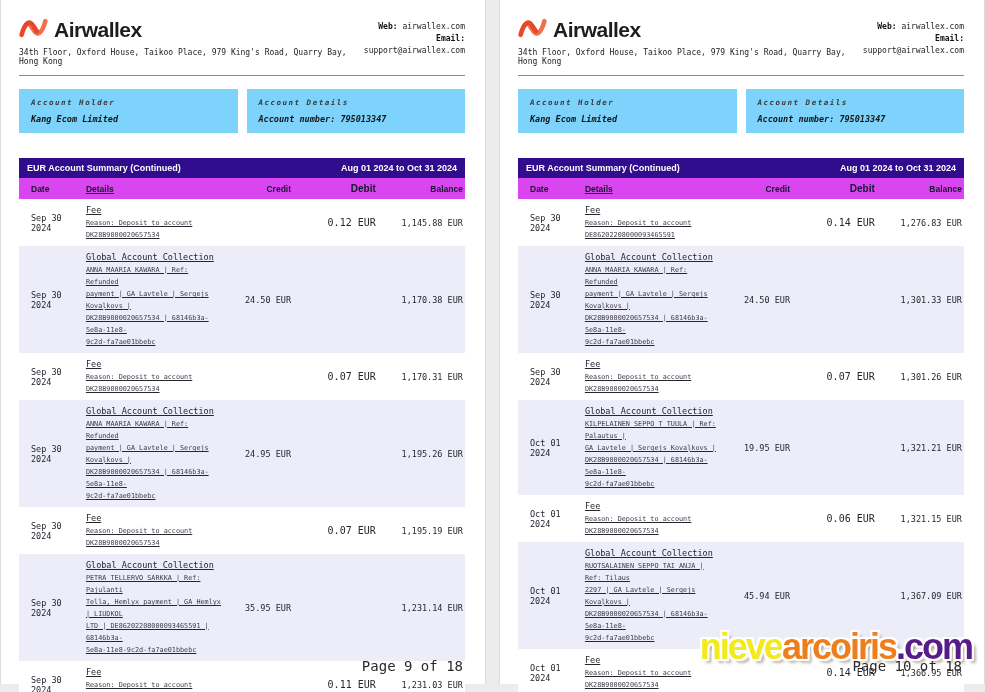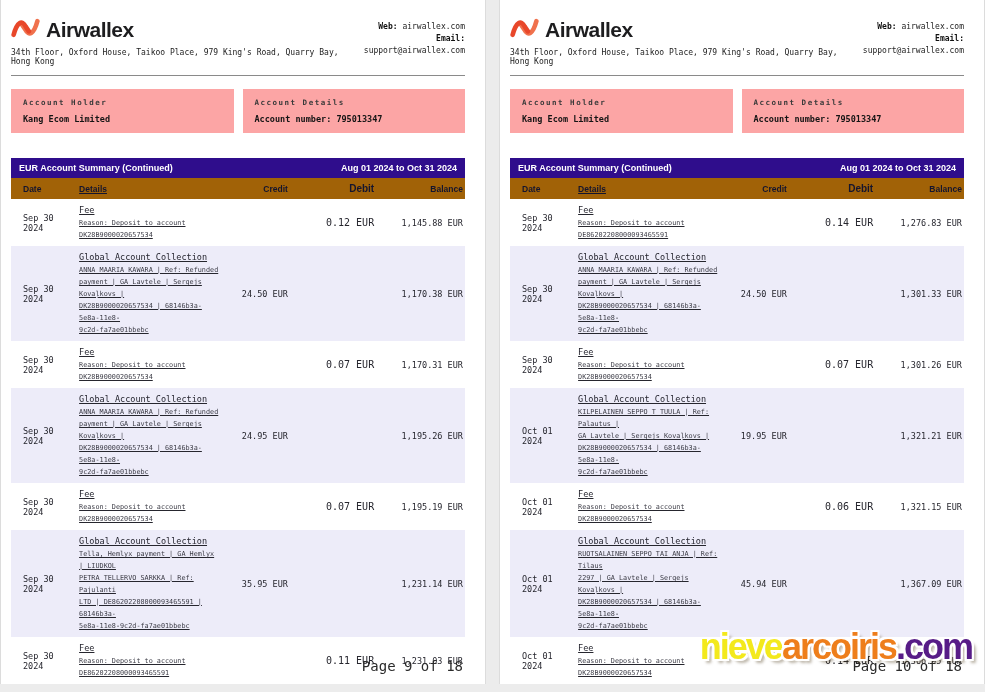--- a/index.html
+++ b/index.html
@@ -1,42 +1,42 @@
 <!DOCTYPE html>
 <html><head>
 <meta charset="utf-8">
 <style>
   html,body{margin:0;padding:0;}
   body{width:985px;height:692px;overflow:hidden;background:#ececec;
        font-family:"DejaVu Sans Mono","Liberation Mono",monospace;color:#26262e;}
   .sheet{display:flex;gap:13px;width:985px;height:692px;}
   .page{flex:1;background:#fff;border:1px solid #dcdcdc;border-top:none;border-bottom:none;
-        box-sizing:border-box;padding:0 20px 0 10px;position:relative;height:684px;}
+        box-sizing:border-box;padding:0 20px 0 18px;position:relative;height:684px;}
 
   
   .hdr{display:flex;justify-content:space-between;align-items:flex-start;margin-top:17px;}
   .brand{display:flex;align-items:center;gap:6px;}
   .brandname{font-family:"Liberation Sans",sans-serif;font-weight:800;font-size:21px;
              letter-spacing:-0.5px;color:#1d1d1f;}
   .contact{text-align:right;font-size:8px;line-height:12px;color:#222;margin-top:4px;}
   .contact b{color:#111;}
   .addr{font-size:8px;color:#222;margin-top:5px;}
   .rule{border-bottom:1px solid #8a8a8a;margin-top:9px;}
 
   
   .boxes{display:flex;gap:9px;margin-top:13px;}
-  .box{flex:1;background:#fca5a5;padding:9px 12px;box-sizing:border-box;}
+  .box{flex:1;background:#7dd3fc;padding:9px 12px;box-sizing:border-box;font-style:italic;}
   .box .lbl{font-size:7.5px;font-weight:bold;letter-spacing:1.5px;color:#3a3a3a;}
   .box .val{font-size:8.5px;font-weight:bold;color:#141414;margin-top:7px;}
 
   
   .banner{margin-top:25px;background:#2f0d8c;color:#fff;display:flex;
           justify-content:space-between;align-items:center;padding:5px 8px;
           font-size:9px;font-weight:bold;font-family:"Liberation Sans",sans-serif;gap:19px;}
-  .thead{display:flex;background:#a16207;font-family:"Liberation Sans",sans-serif;
+  .thead{display:flex;background:#d946ef;font-family:"Liberation Sans",sans-serif;
          font-weight:bold;font-size:8.5px;color:#15152e;padding:5px 0;}
   .trow{display:flex;padding:5px 0;background:#fff;}
   .trow.stripe{background:#edecf9;}
   .c{box-sizing:border-box;}
   .c-date{width:15%;padding-left:12px;display:flex;align-items:center;font-size:8.5px;}
   .c-details{width:31%;display:flex;flex-direction:column;justify-content:center;text-decoration:underline;}
   .c-credit{width:15%;text-align:right;display:flex;align-items:center;
             justify-content:flex-end;font-size:8.5px;}
   .c-debit{width:19%;text-align:left;display:flex;align-items:center;
            justify-content:flex-end;font-size:10px;}
@@ -160,22 +160,22 @@
             <div class="d-line">DK28B9000020657534</div>
           </div>
           <div class="c c-credit"></div>
           <div class="c c-debit">0.07 EUR</div>
           <div class="c c-balance">1,195.19 EUR</div>
         </div>
         <div class="trow stripe">
           <div class="c c-date">Sep 30 2024</div>
           <div class="c c-details">
             <div class="d-title">Global Account Collection</div>
+            <div class="d-line">PETRA TELLERVO SARKKA | Ref: Pajulanti</div>
             <div class="d-line">Tella, Hemlyx payment | GA Hemlyx | LIUDKOL</div>
-            <div class="d-line">PETRA TELLERVO SARKKA | Ref: Pajulanti</div>
             <div class="d-line">LTD | DE86202208000093465591 | 68146b3a-</div>
             <div class="d-line">5e8a-11e8-9c2d-fa7ae01bbebc</div>
           </div>
           <div class="c c-credit">35.95 EUR</div>
           <div class="c c-debit"></div>
           <div class="c c-balance">1,231.14 EUR</div>
         </div>
         <div class="trow">
           <div class="c c-date">Sep 30 2024</div>
           <div class="c c-details">

